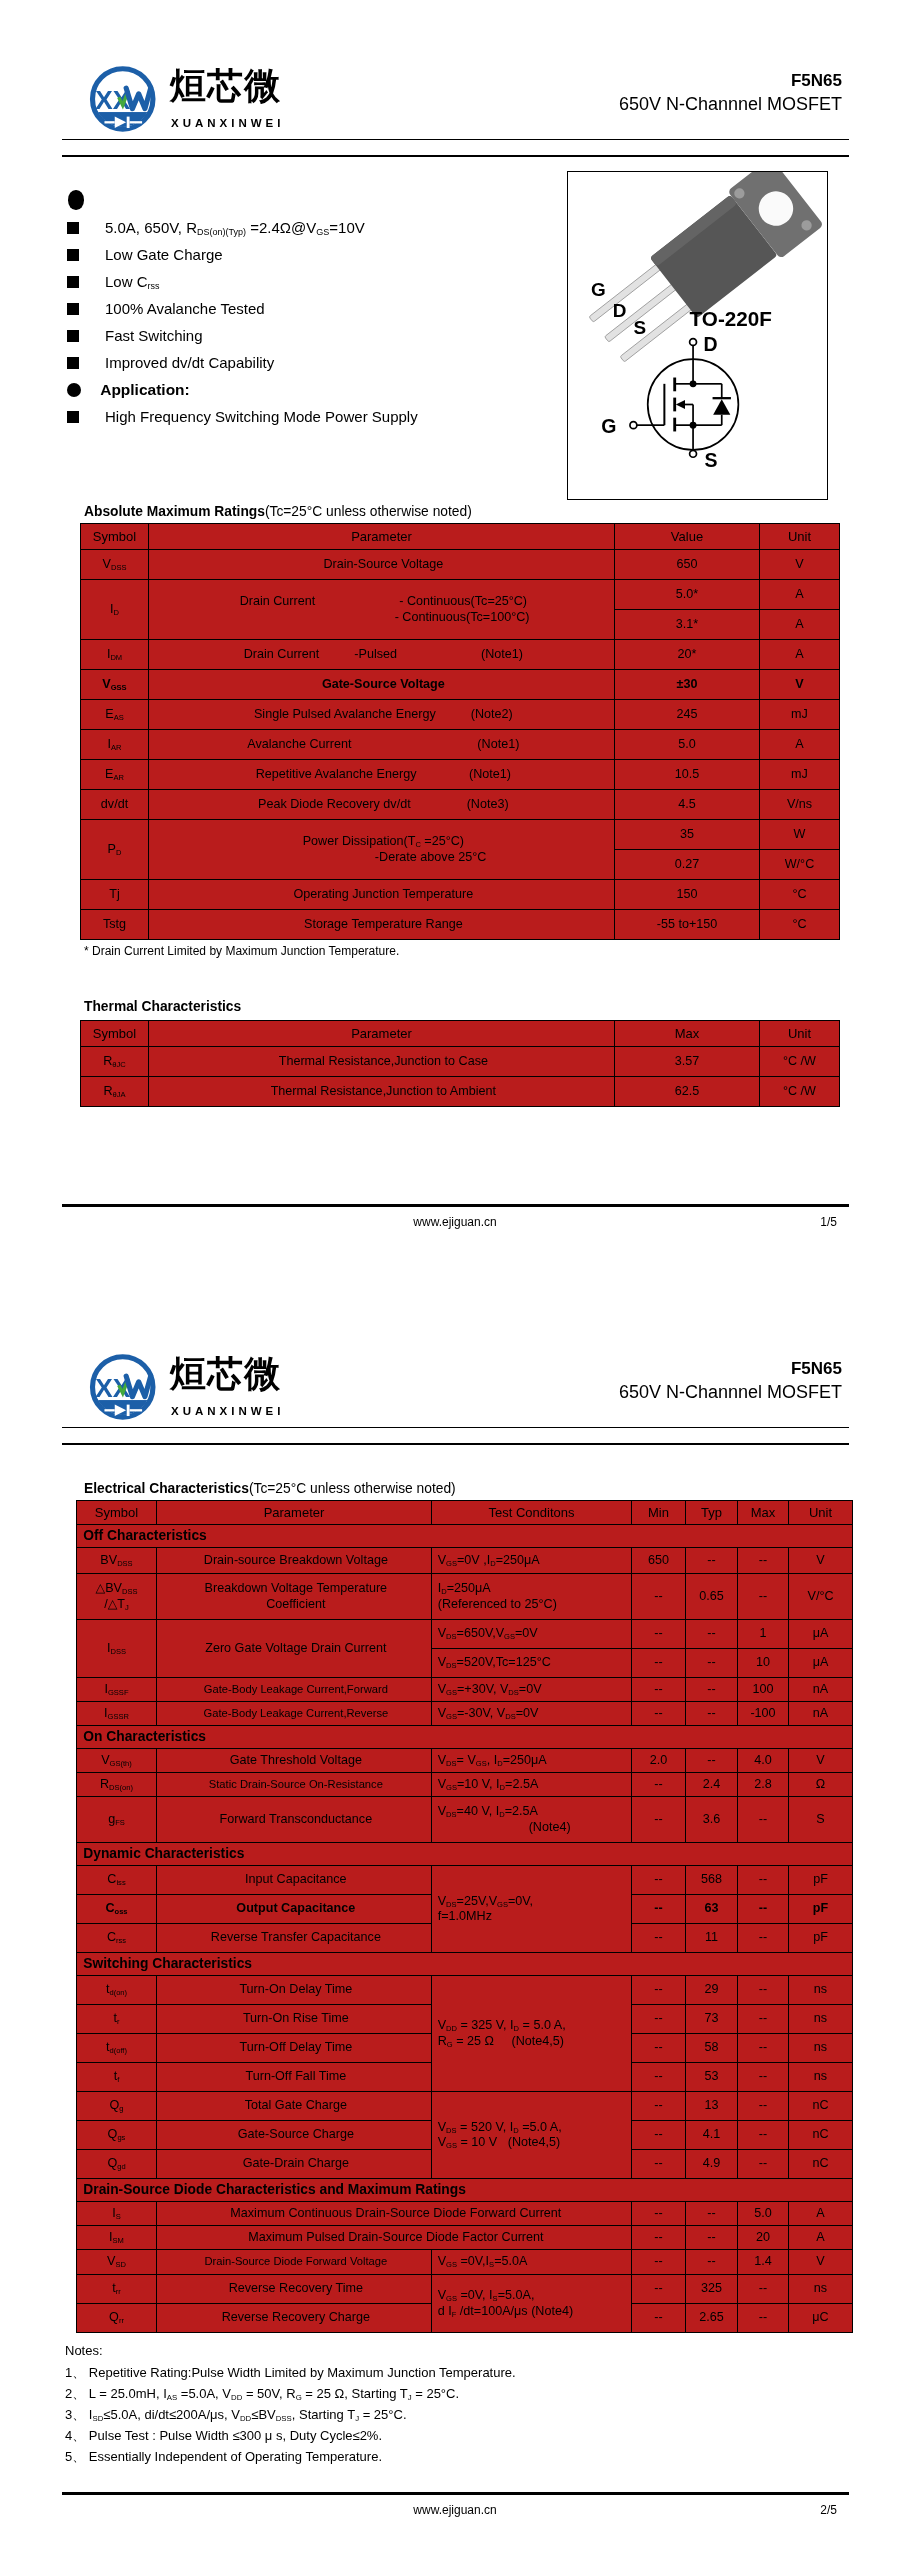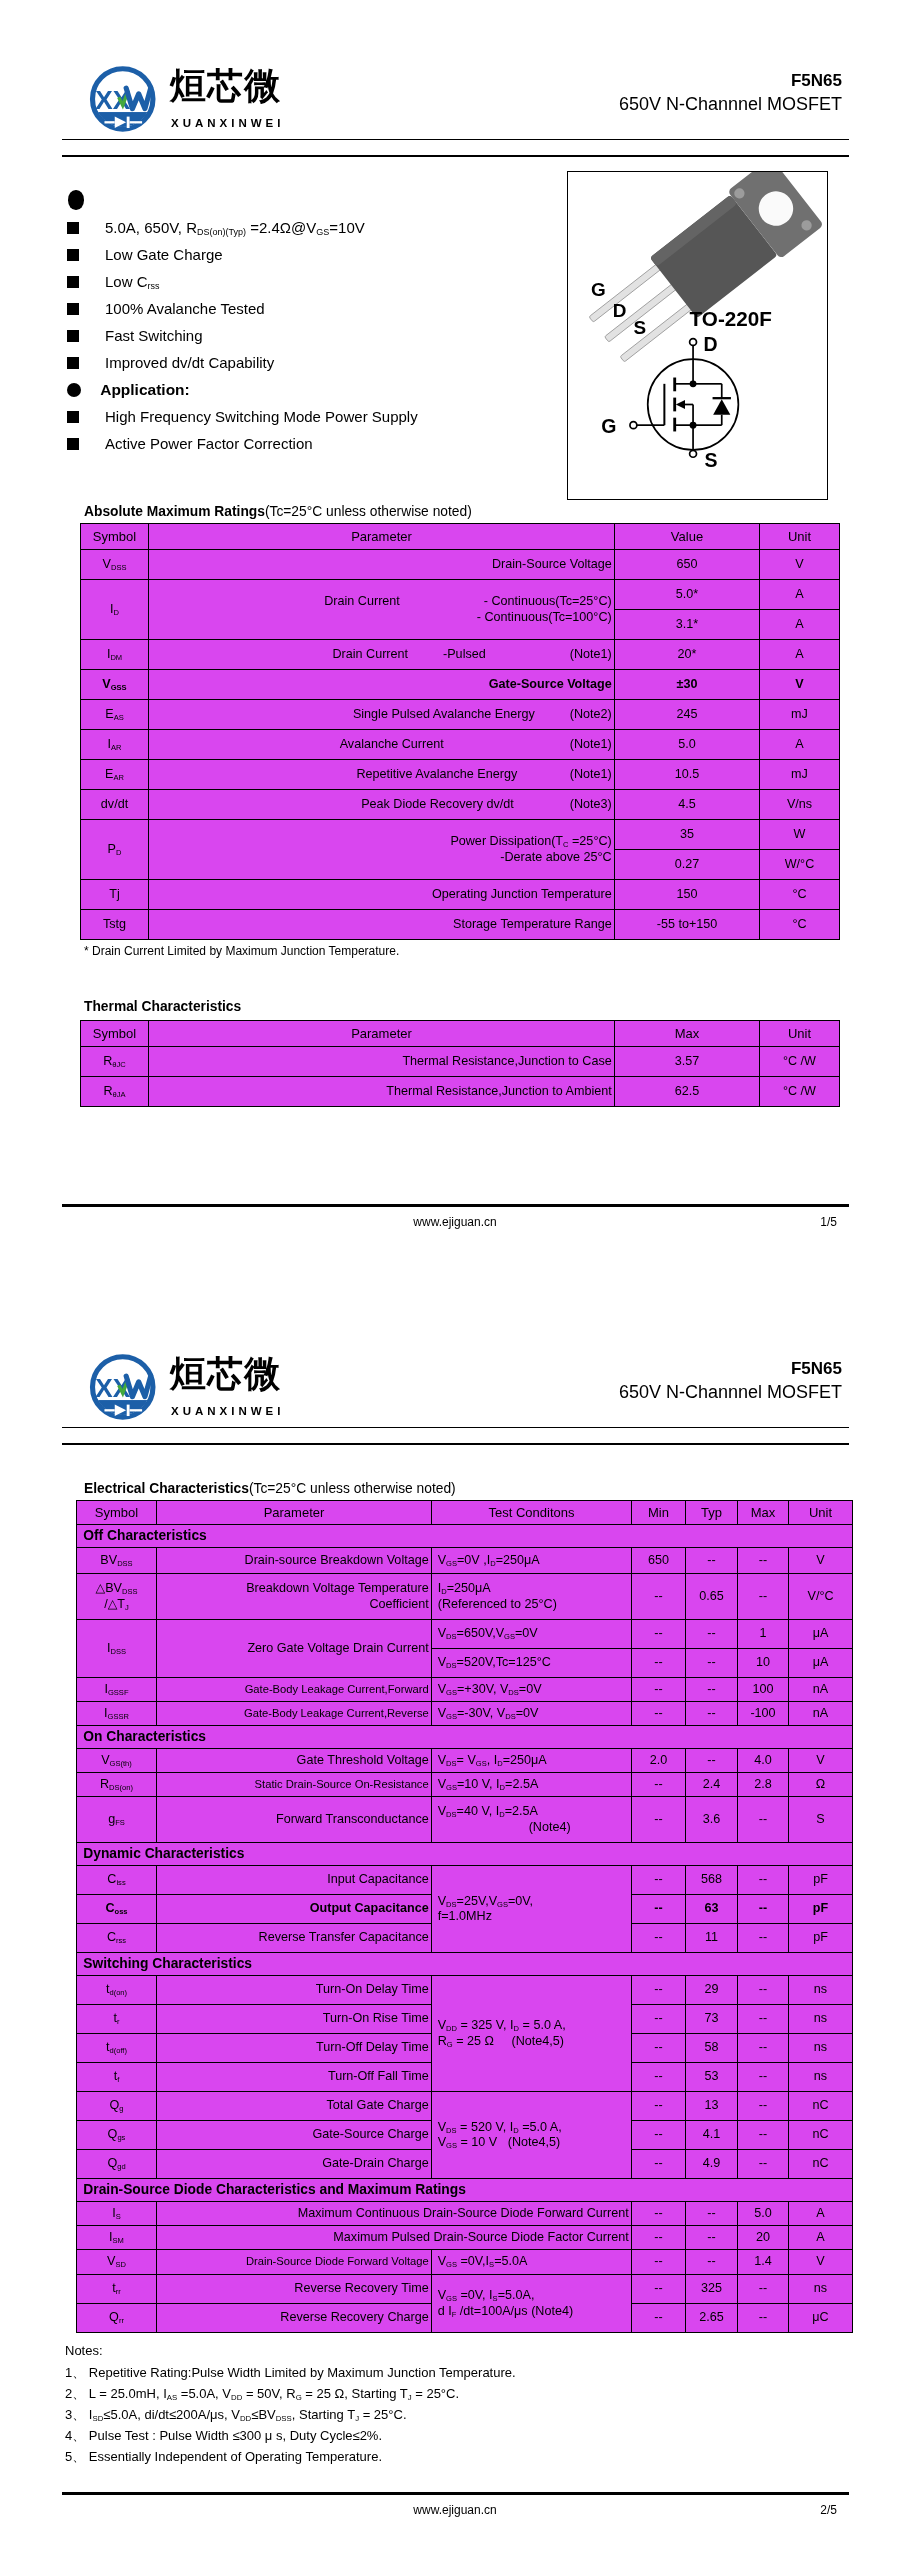--- a/index.html
+++ b/index.html
@@ -26,23 +26,23 @@
 
   
   .pkgbox{position:absolute;left:567px;top:171px;width:259px;height:327px;border:1.1px solid #000;}
   .pkgbox svg text{font-family:"Liberation Sans",sans-serif;}
 
   
   .sec-title{position:absolute;left:84px;font-size:13.8px;margin:0;font-weight:400;}
   .sec-title b{font-weight:700;}
 
   
-  .tbl{position:absolute;border-collapse:collapse;table-layout:fixed;border:1.7px solid #000;background:#d946ef;}
+  .tbl{position:absolute;border-collapse:collapse;table-layout:fixed;border:1.7px solid #000;background:#b91c1c;}
   .tbl td{border:1.1px solid #000;border-left-width:0.6px;border-right-width:0.6px;font-size:12.6px;text-align:center;vertical-align:middle;padding:1.1px 2.3px;line-height:1.22;white-space:pre-wrap;overflow:hidden;}
-  .tbl td.param{text-align:right;padding-left:6px;}
+  .tbl td.param{text-align:center;padding-left:6px;}
   .tbl td.cond{text-align:left;padding-left:5.7px;}
   .tbl td.small{font-size:11.2px;}
   .tbl td.section{text-align:left;font-weight:700;font-size:13.8px;padding-left:6.3px;}
   .tbl tr.head td{font-size:13px;}
   sub{font-size:60%;line-height:0;vertical-align:-0.25em;}
 
   .footnote{position:absolute;left:84px;font-size:12px;}
   .notes{position:absolute;left:65px;font-size:13px;}
   .notes .nlabel{line-height:20.6px;}
   .notes .nitem{line-height:21px;white-space:pre-wrap;}
@@ -89,21 +89,20 @@
         <div class="fitem"><span class="sq"></span><span>100% Avalanche Tested</span></div>
         <div class="fitem"><span class="sq"></span><span>Fast Switching</span></div>
         <div class="fitem"><span class="sq"></span><span>Improved dv/dt Capability</span></div>
       </div>
     <div class="app-head">
       <span class="app-dot"></span>
       <span>Application:</span>
     </div>
     <div id="application-items">
         <div class="fitem"><span class="sq"></span><span>High Frequency Switching Mode Power Supply</span></div>
-        <div class="fitem"><span class="sq"></span><span>Active Power Factor Correction</span></div>
       </div>
   </div>
 
   <div class="pkgbox">
     <svg width="257" height="325" viewBox="0 0 448 566">
 
       <g transform="translate(255,150) rotate(-38)">
         <rect x="-235" y="-54" width="160" height="12" rx="3" fill="#e2e2e2" stroke="#9c9c9c" stroke-width="1.5"></rect>
         <rect x="-235" y="-10" width="160" height="12" rx="3" fill="#e2e2e2" stroke="#9c9c9c" stroke-width="1.5"></rect>
         <rect x="-235" y="34" width="160" height="12" rx="3" fill="#e2e2e2" stroke="#9c9c9c" stroke-width="1.5"></rect>

